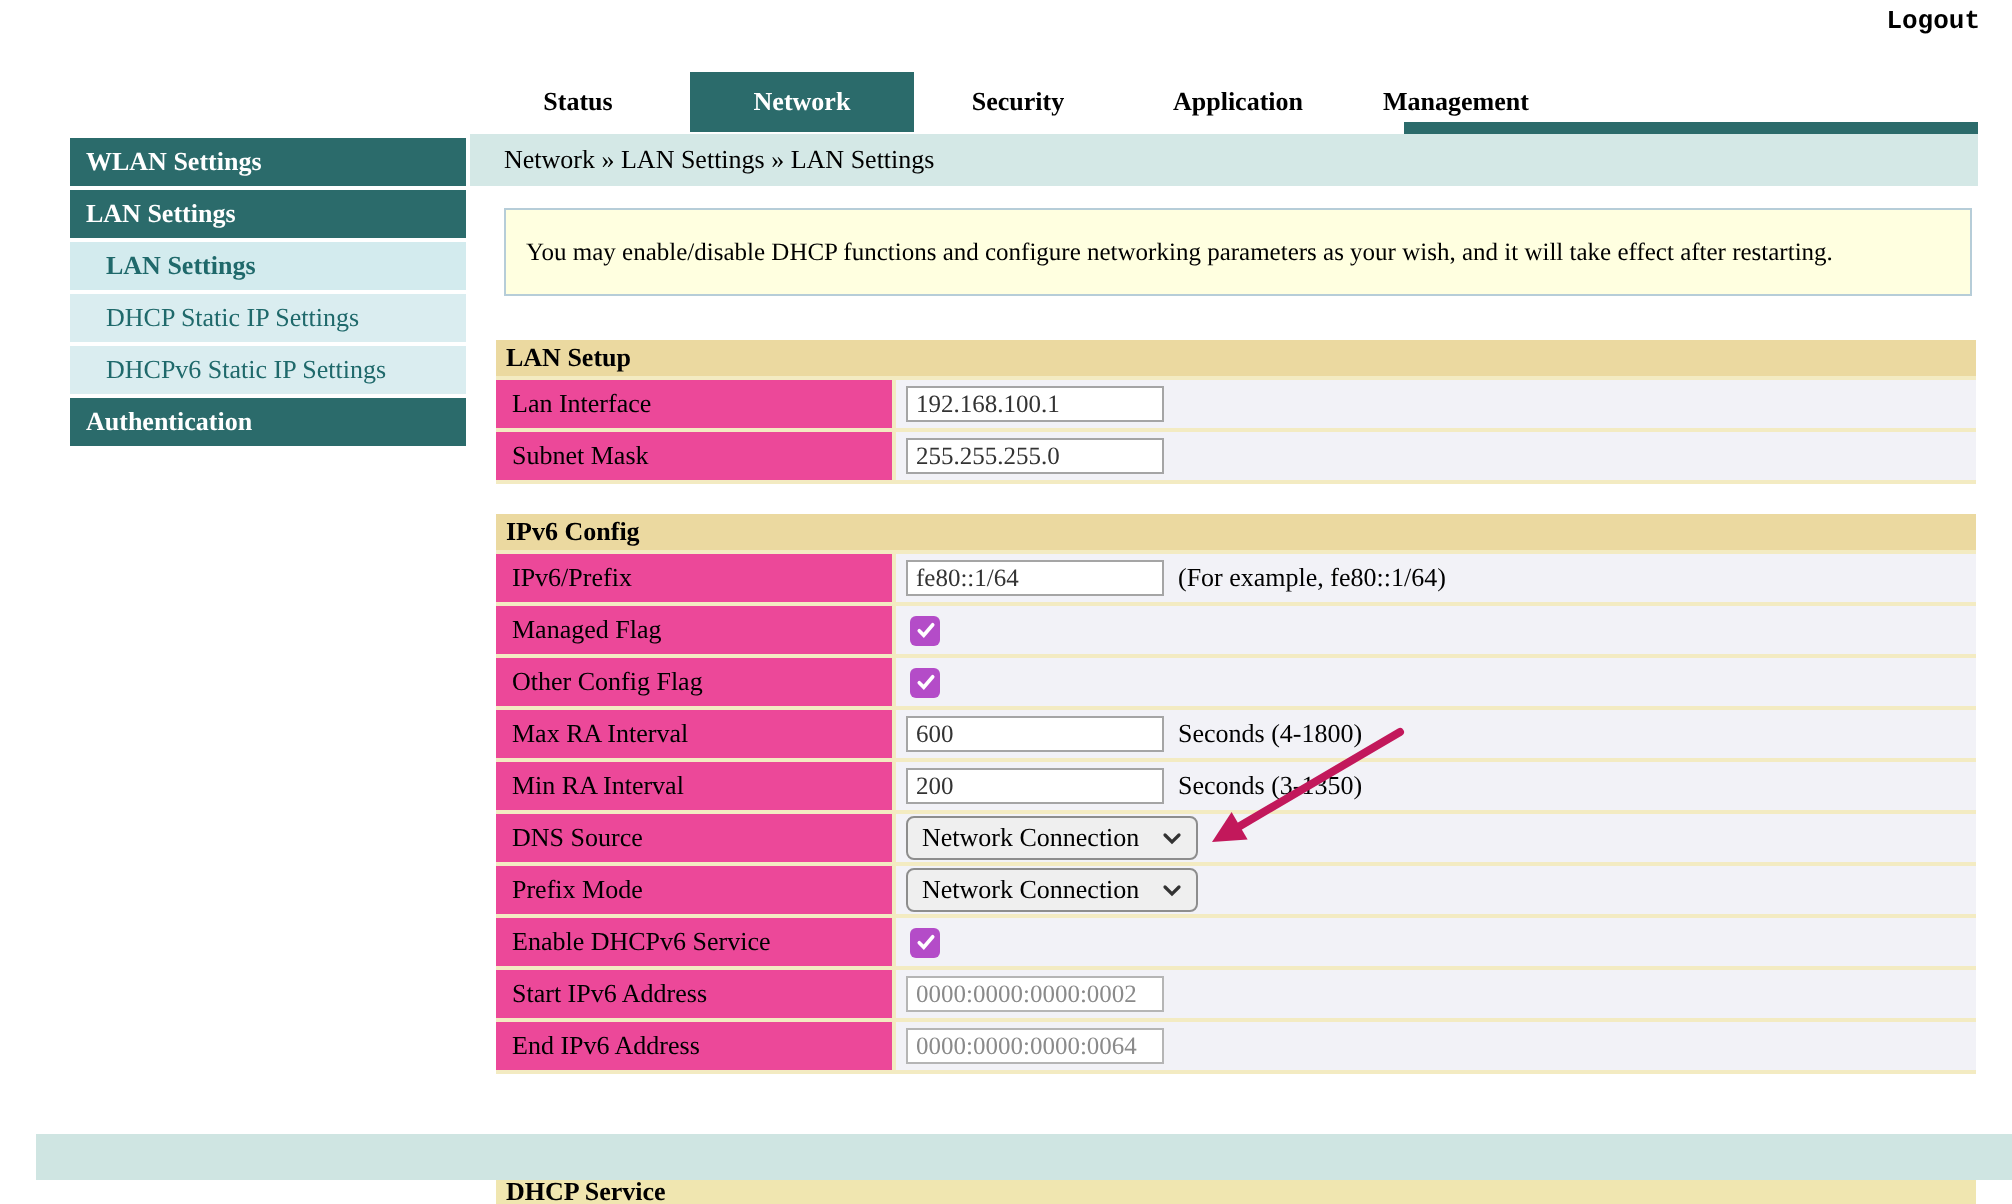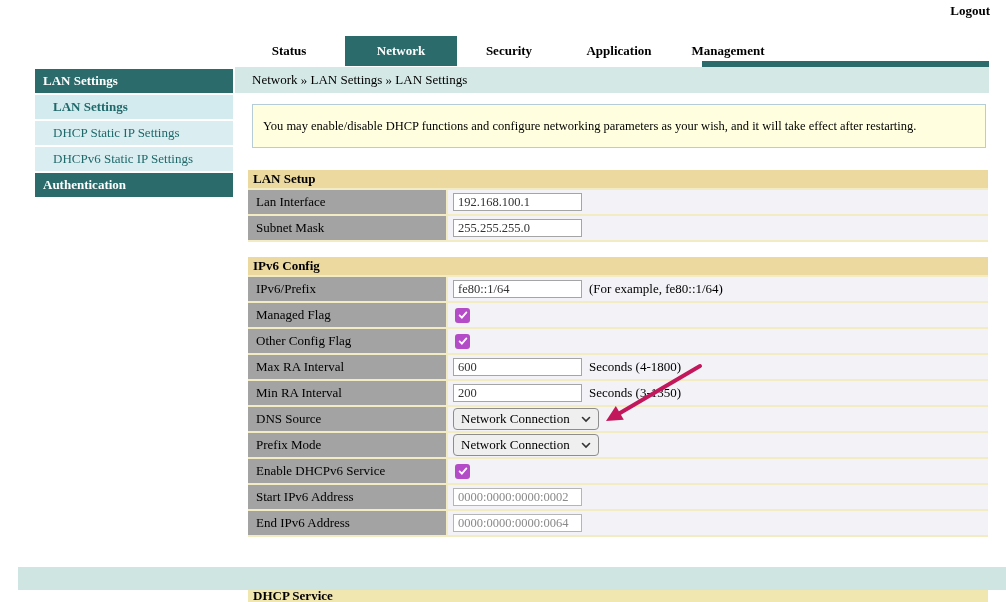--- a/index.html
+++ b/index.html
@@ -1,20 +1,20 @@
 <!DOCTYPE html>
 <html><head>
 <meta charset="utf-8">
 <style>
   * { margin:0; padding:0; box-sizing:border-box; }
   html,body { width:1006px; height:602px; background:#ffffff; overflow:hidden;
               font-family:"Liberation Serif","DejaVu Serif",serif; color:#000; }
 
   
-  #logout { position:absolute; top:3px; right:16px; font-size:13px; font-weight:bold; cursor:pointer; }
+  #logout { position:absolute; top:3px; right:16px; font-size:13px; font-weight:bold; cursor:pointer;font-family:Liberation Mono, monospace; }
 
   
   #tabbar { position:absolute; left:235px; top:36px; width:755px; height:30px; }
   .tab { position:absolute; top:0; height:30px; line-height:30px; text-align:center;
          font-weight:bold; font-size:13px; cursor:pointer; }
   .tab.active { background:#2b6b6b; color:#ffffff; }
 
   
   #accent-strip { position:absolute; left:702px; top:61px; width:287px; height:6px; background:#2b6b6b; }
 
@@ -33,21 +33,21 @@
   #notice { position:absolute; left:252px; top:104px; width:734px; height:44px;
             background:#ffffe0; border:1px solid #b6cdd8; display:flex; align-items:center;
             padding-left:10px; font-size:12.5px; }
 
   
   .section { position:absolute; left:248px; width:740px; background:#f3ebc2; padding-bottom:2px; }
   .sec-header { height:18px; line-height:18px; background:#ebd9a0; font-weight:bold;
                 font-size:13px; padding-left:5px; }
   .sec-header.light { background:#f0e6b0; }
   .row { display:flex; margin-top:2px; height:24px; }
-  .label-cell { width:198px; background:#a3a3a3; padding-left:8px; margin-right:2px;
+  .label-cell { width:198px; background:#ec4899; padding-left:8px; margin-right:2px;
                 display:flex; align-items:center; font-size:13px; }
   .value-cell { flex:1; background:#f2f2f7; display:flex; align-items:center; padding-left:5px; }
 
   input.text { width:129px; height:18px; border:1px solid #a5a5a5; background:#fff;
                font-family:"Liberation Serif","DejaVu Serif",serif; font-size:12.5px;
                color:#333; padding:0 4px; }
   input.text.dim { color:#8a8a8a; border-color:#b5b5b5; }
   .hint { font-size:13px; margin-left:7px; }
 
   .checkbox { width:15px; height:15px; background:#b44cc8; border-radius:3px;
@@ -76,20 +76,21 @@
   <div class="tab" style="left:224px;width:100px;">Security</div>
   <div class="tab" style="left:334px;width:100px;">Application</div>
   <div class="tab" style="left:443px;width:100px;">Management</div>
 </div>
 
 <div id="accent-strip"></div>
 
 <div id="breadcrumb">Network » LAN Settings » LAN Settings</div>
 
 <div id="sidebar">
+  <div class="side-item side-parent">WLAN Settings</div>
   <div class="side-item side-parent">LAN Settings</div>
   <div class="side-item side-child selected">LAN Settings</div>
   <div class="side-item side-child">DHCP Static IP Settings</div>
   <div class="side-item side-child">DHCPv6 Static IP Settings</div>
   <div class="side-item side-parent">Authentication</div>
 </div>
 
 <div id="notice">
   <span>You may enable/disable DHCP functions and configure networking parameters as your wish, and it will take effect after restarting.</span>
 </div>

